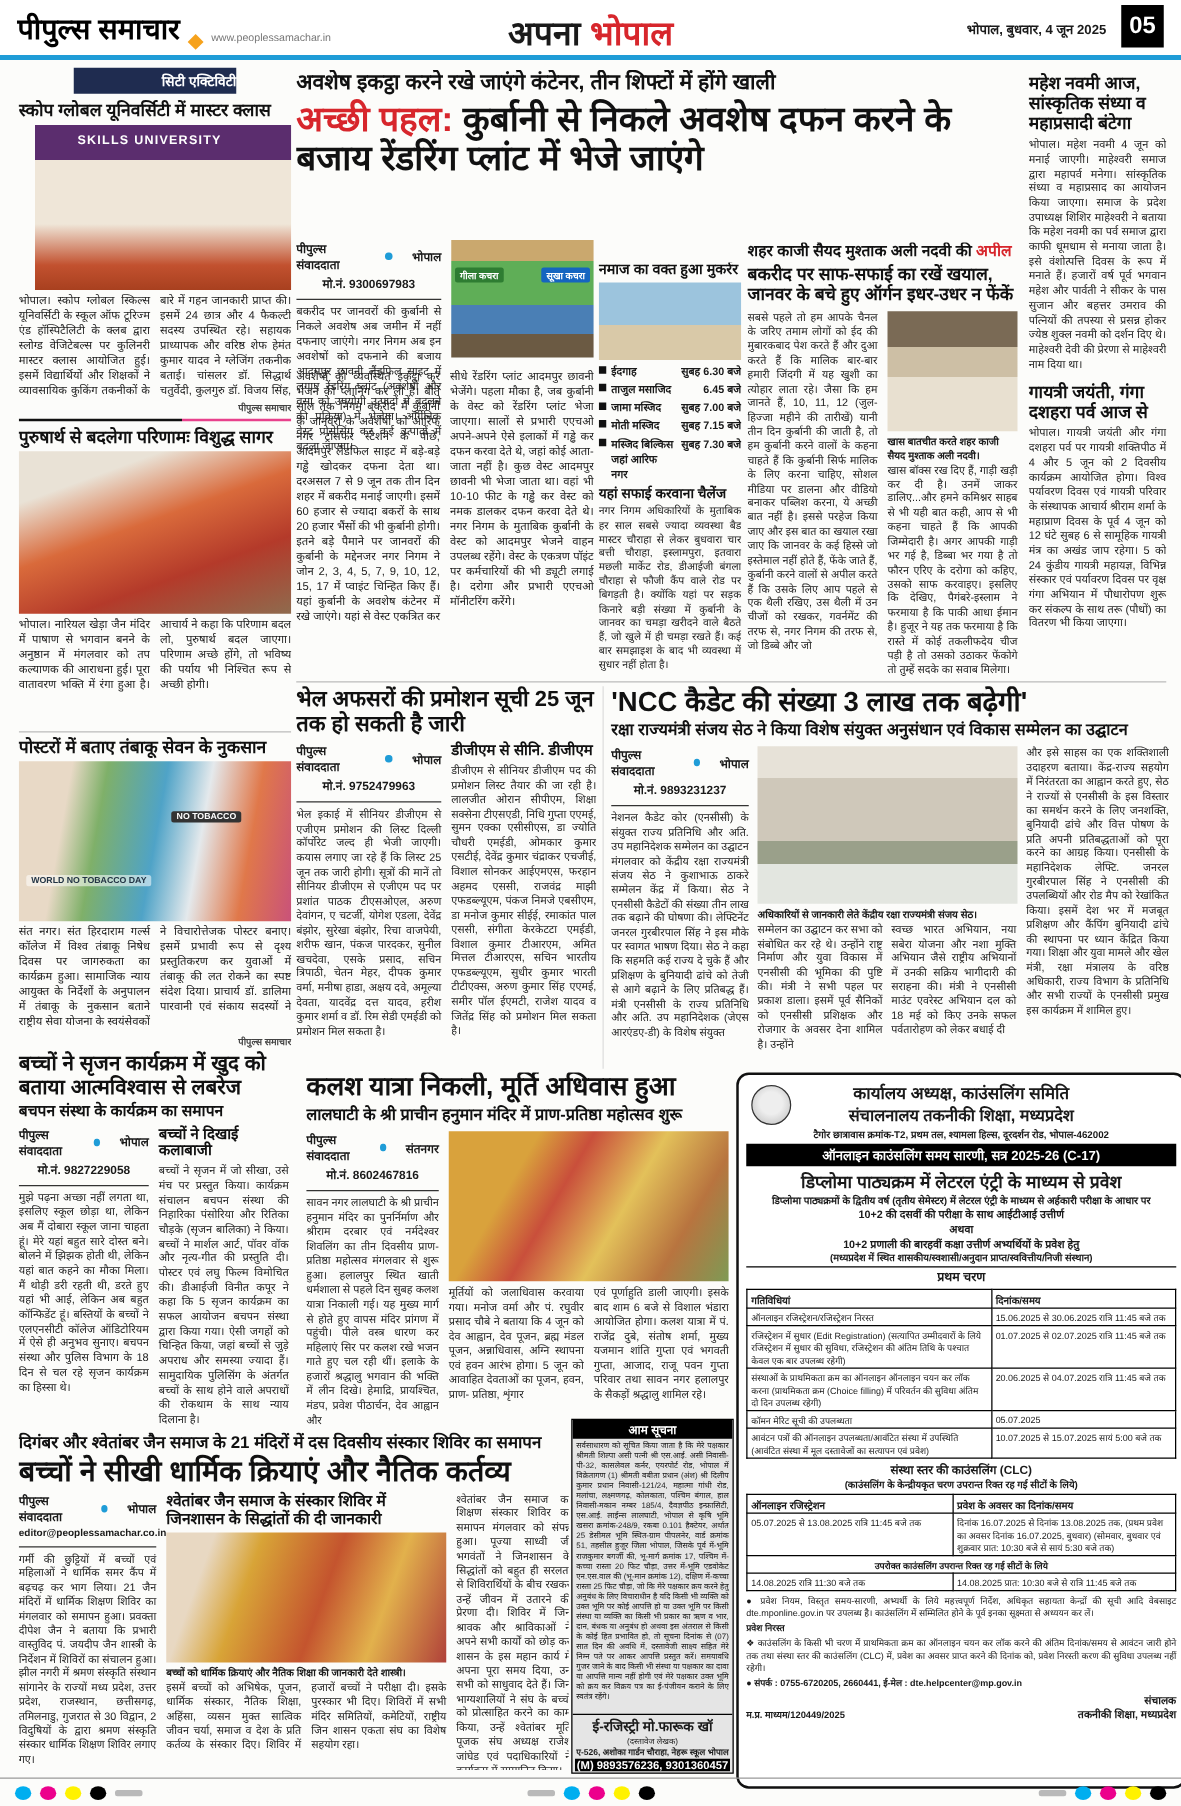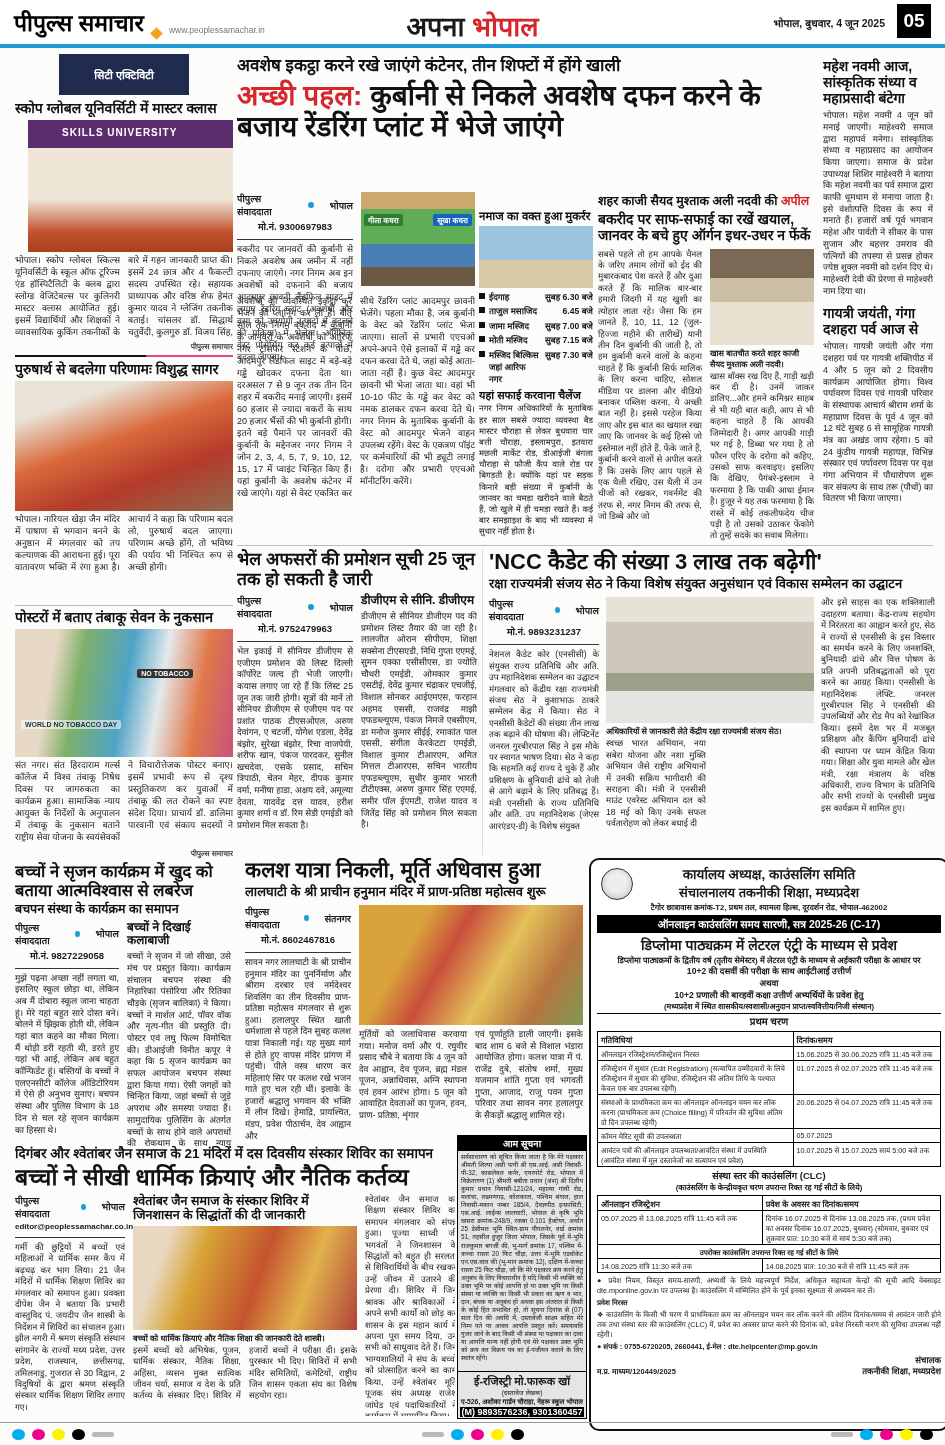--- a/index.html
+++ b/index.html
@@ -54,22 +54,22 @@
   #notice .nf{border-top:1px solid #000;text-align:center;padding:1px 2px;}
   #notice .nf .nm{font-size:11px;font-weight:bold;}
   #notice .nf .rl{font-size:6.5px;}
   #notice .nf .ad2{font-size:6.8px;font-weight:bold;}
   #notice .nf .ph{font-size:9px;font-weight:bold;background:#000;color:#fff;margin-top:1px;}
   
   .marks{position:absolute;left:0;right:0;bottom:4px;height:14px;display:flex;justify-content:space-between;padding:0 12px;}
   .mg{display:flex;gap:7px;align-items:center;}
   .dot{width:13px;height:11px;border-radius:50%;}
   .dash{width:22px;height:5px;background:#b9b9b9;border-radius:2px;}
-  .badge{background:#1f2c50;color:#fff;font-size:11px;font-weight:bold;text-align:center;
-         padding:13px 0;width:130px;margin:0 auto 5px;}
+  .badge{background:#1f2c50;color:#fff;font-size:11px;font-weight:bold;text-align:right;
+         padding:3px 0;width:130px;margin:0 auto 5px;}
   .credit{font-size:7.5px;font-weight:bold;color:#444;text-align:right;}
   .phlabel{position:absolute;color:#fff;font-weight:bold;font-size:9px;padding:1px 4px;border-radius:2px;}
 </style>
 </head>
 <body>
 
 <div id="page">
 
   <div class="abs" id="masthead">
     <div class="logo-wrap">
@@ -247,20 +247,21 @@
             <span>भोपाल</span>
           </div>
           <div class="phone">मो.नं. 9893231237</div>
         </div>
         <div class="body" style="font-size:8.6px;">नेशनल कैडेट कोर (एनसीसी) के संयुक्त राज्य प्रतिनिधि और अति. उप महानिदेशक सम्मेलन का उद्घाटन मंगलवार को केंद्रीय रक्षा राज्यमंत्री संजय सेठ ने कुशाभाऊ ठाकरे सम्मेलन केंद्र में किया। सेठ ने एनसीसी कैडेटों की संख्या तीन लाख तक बढ़ाने की घोषणा की। लेफ्टिनेंट जनरल गुरबीरपाल सिंह ने इस मौके पर स्वागत भाषण दिया। सेठ ने कहा कि सहमति कई राज्य दे चुके हैं और प्रशिक्षण के बुनियादी ढांचे को तेजी से आगे बढ़ाने के लिए प्रतिबद्ध हैं। मंत्री एनसीसी के राज्य प्रतिनिधि और अति. उप महानिदेशक (जेएस आरएंडए-डी) के विशेष संयुक्त</div>
       </div>
       <div style="width:208px;flex:none;">
         <div class="photo" style="height:126px;background:linear-gradient(180deg,#e7e2d8 0 20%,#cfc8ba 20% 60%,#9aa08a 60% 75%,#e3e6e0 75%);"></div>
         <div class="caption">अधिकारियों से जानकारी लेते केंद्रीय रक्षा राज्यमंत्री संजय सेठ।</div>
         <div style="display:flex;gap:7px;">
+          <div class="body" style="width:100px;flex:none;font-size:8.6px;">सम्मेलन का उद्घाटन कर सभा को संबोधित कर रहे थे। उन्होंने राष्ट्र निर्माण और युवा विकास में एनसीसी की भूमिका की पुष्टि की। मंत्री ने सभी पहल पर प्रकाश डाला। इसमें पूर्व सैनिकों को एनसीसी प्रशिक्षक और रोजगार के अवसर देना शामिल है। उन्होंने</div>
           <div class="body" style="width:100px;flex:none;font-size:8.6px;">स्वच्छ भारत अभियान, नया सबेरा योजना और नशा मुक्ति अभियान जैसे राष्ट्रीय अभियानों में उनकी सक्रिय भागीदारी की सराहना की। मंत्री ने एनसीसी माउंट एवरेस्ट अभियान दल को 18 मई को किए उनके सफल पर्वतारोहण को लेकर बधाई दी</div>
         </div>
       </div>
       <div class="body" style="width:114px;flex:none;font-size:8.6px;">और इसे साहस का एक शक्तिशाली उदाहरण बताया। केंद्र-राज्य सहयोग में निरंतरता का आह्वान करते हुए, सेठ ने राज्यों से एनसीसी के इस विस्तार का समर्थन करने के लिए जनशक्ति, बुनियादी ढांचे और वित्त पोषण के प्रति अपनी प्रतिबद्धताओं को पूरा करने का आग्रह किया। एनसीसी के महानिदेशक लेफ्टि. जनरल गुरबीरपाल सिंह ने एनसीसी की उपलब्धियों और रोड मैप को रेखांकित किया। इसमें देश भर में मजबूत प्रशिक्षण और कैंपिंग बुनियादी ढांचे की स्थापना पर ध्यान केंद्रित किया गया। शिक्षा और युवा मामले और खेल मंत्री, रक्षा मंत्रालय के वरिष्ठ अधिकारी, राज्य विभाग के प्रतिनिधि और सभी राज्यों के एनसीसी प्रमुख इस कार्यक्रम में शामिल हुए।</div>
     </div>
   </div>
 
   <div class="abs" style="left:245px;top:858px;width:338px;height:282px;">
     <div class="hl" style="font-size:21px;margin-bottom:3px;">कलश यात्रा निकली, मूर्ति अधिवास हुआ</div>
     <div class="hl" style="font-size:13px;margin-bottom:5px;">लालघाटी के श्री प्राचीन हनुमान मंदिर में प्राण-प्रतिष्ठा महोत्सव शुरू</div>

